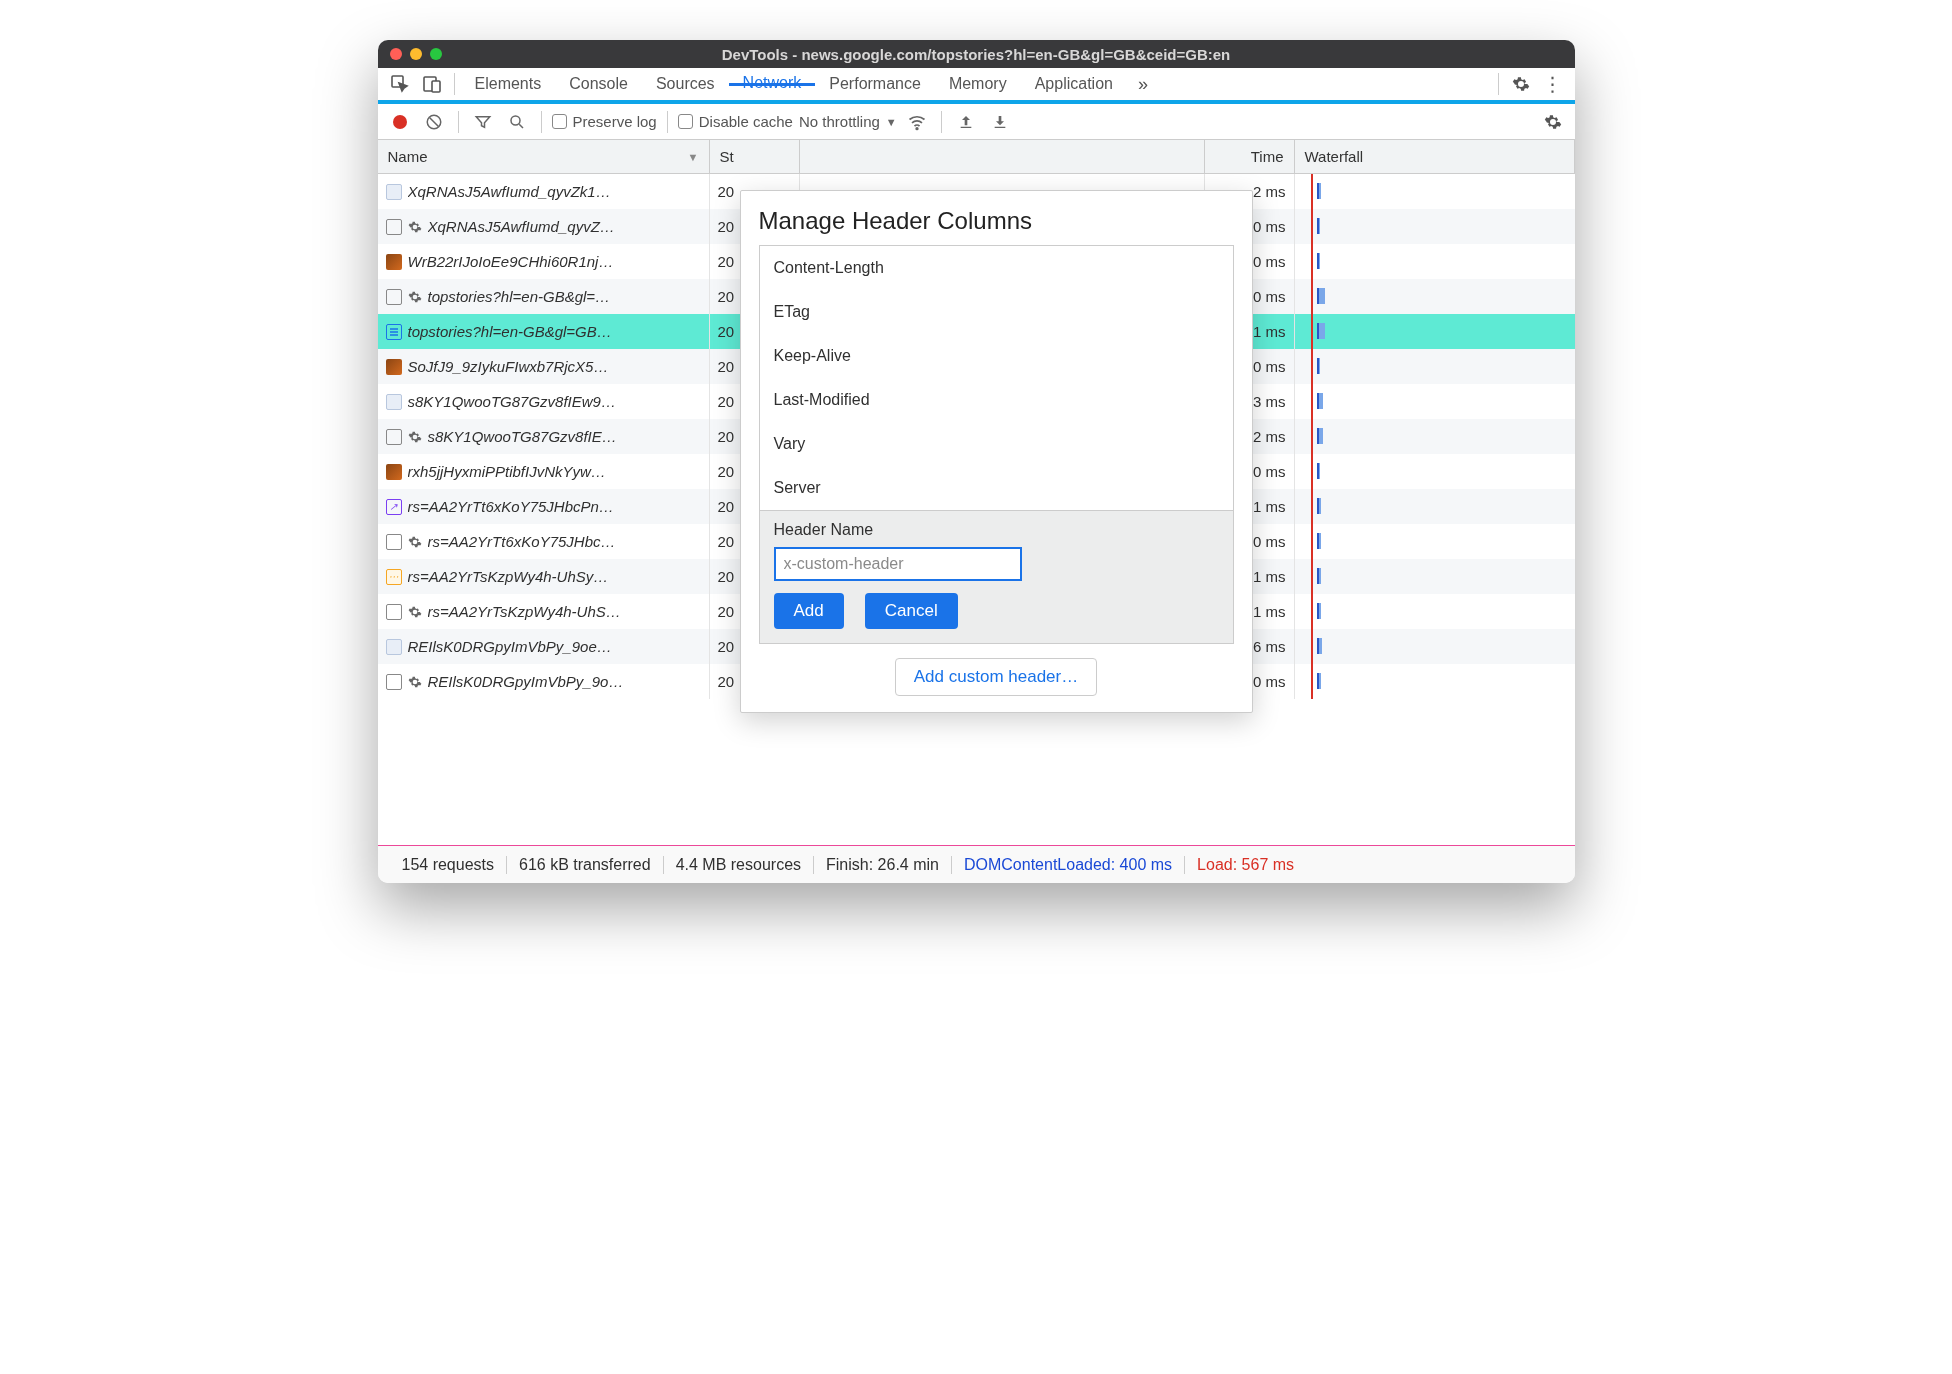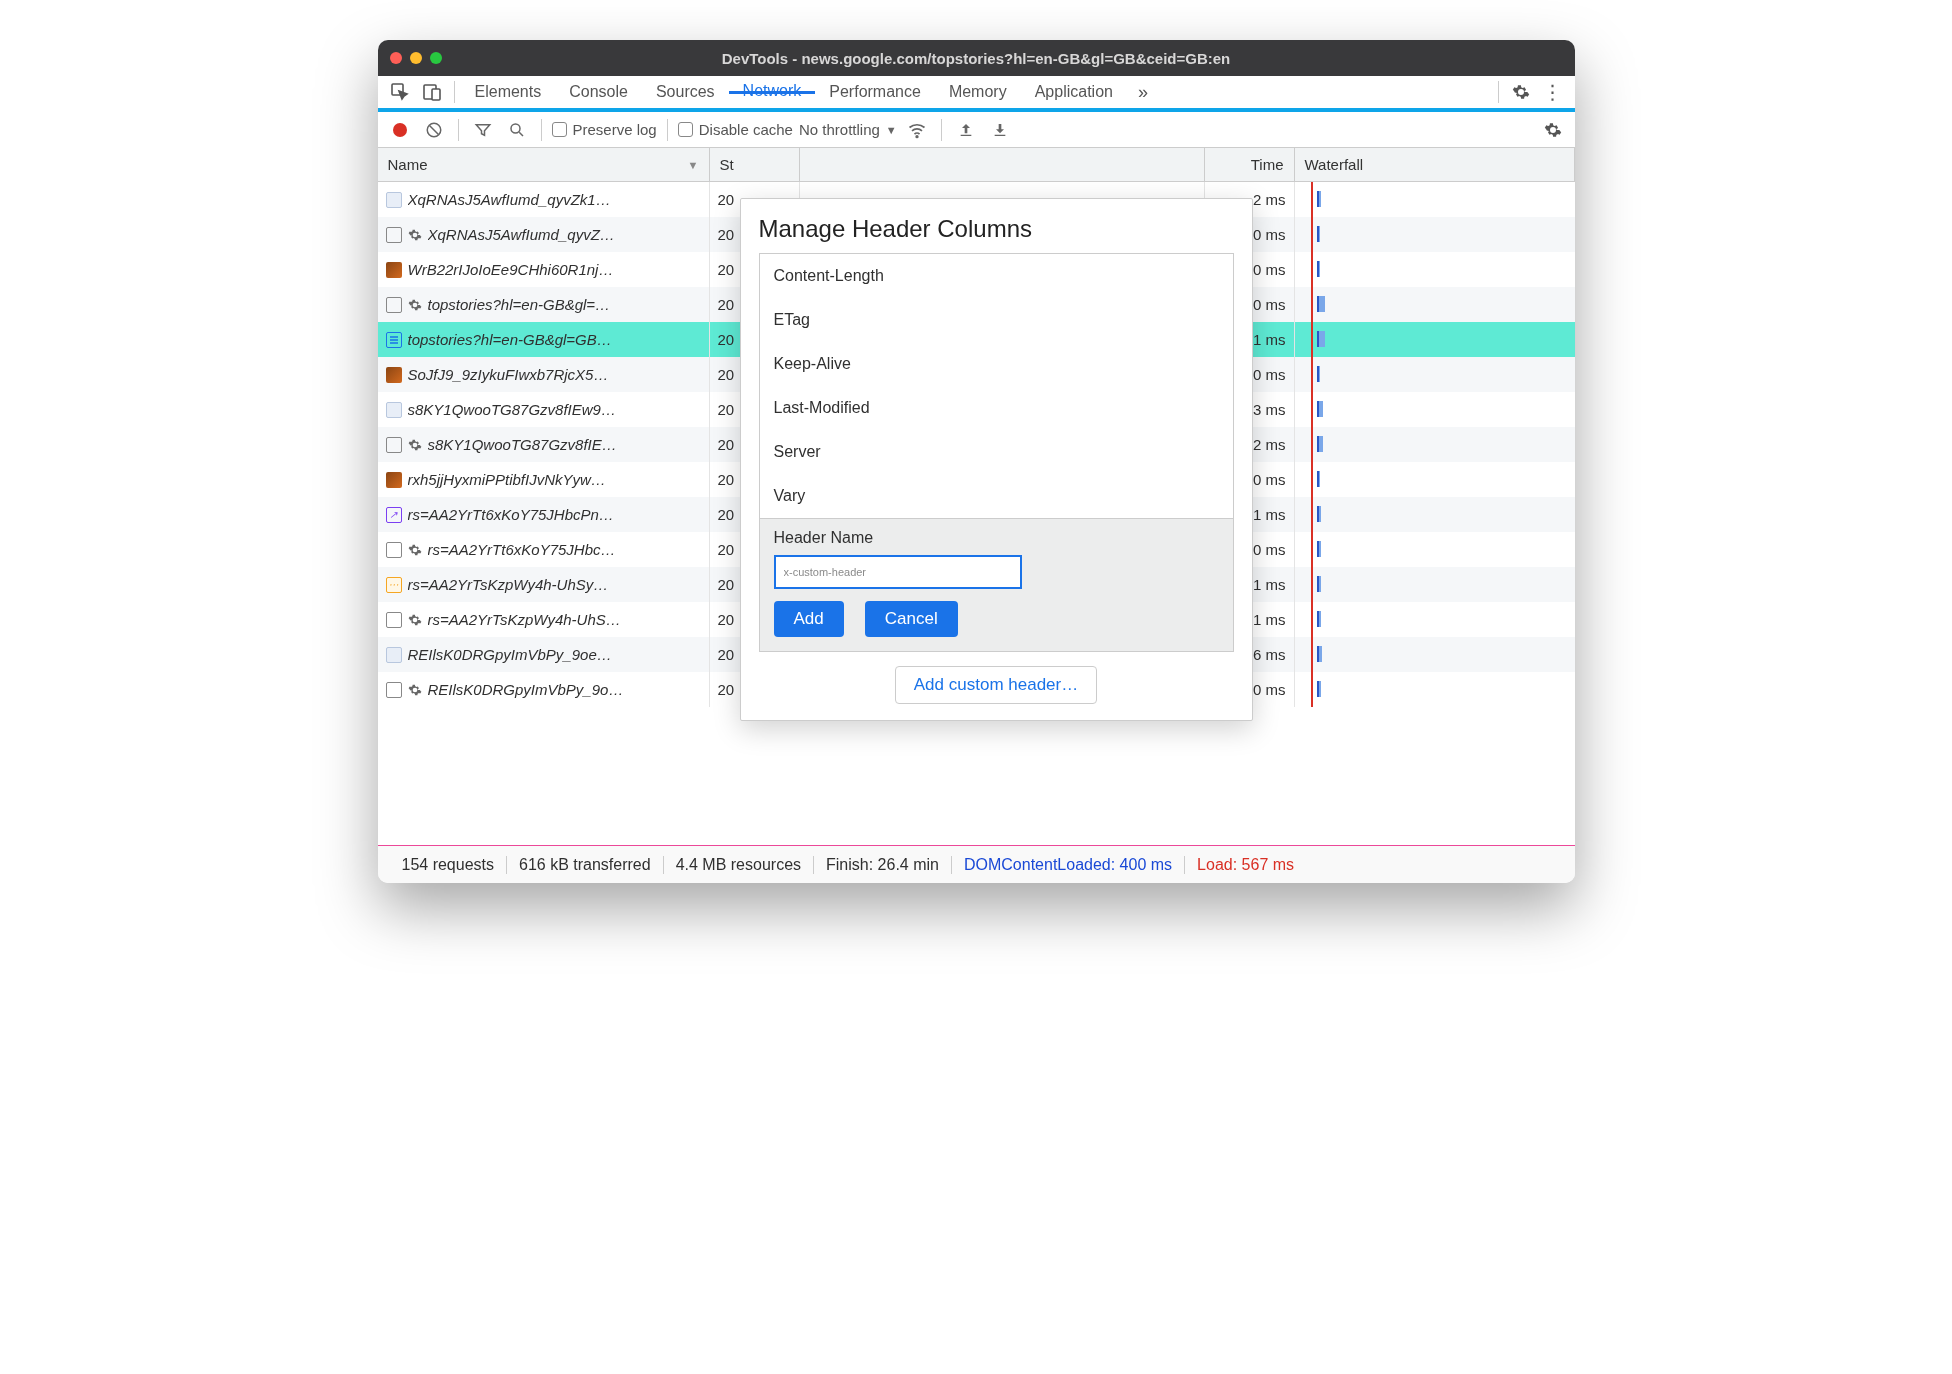--- a/index.html
+++ b/index.html
@@ -14,21 +14,21 @@
     flex-direction: column;
     border-radius: 10px;
     overflow: hidden;
     box-shadow: 0 25px 60px rgba(0,0,0,0.35);
     margin: 40px auto;
   }
 
   
   .titlebar {
     background: #39393b;
-    height: 36px;
+    height: 28px;
     display: flex;
     align-items: center;
     padding: 0 12px;
     color: #d8d7d7;
     font-size: 15px;
     position: relative;
   }
   .traffic-lights { display: flex; gap: 8px; }
   .tl { width: 12px; height: 12px; border-radius: 50%; }
   .tl.red { background:#ff5f57; }
@@ -120,21 +120,21 @@
     border-radius:2px;
     box-shadow:0 8px 28px rgba(0,0,0,0.18);
     z-index:50;
     padding:16px 18px;
   }
   .modal h2 { font-size:24px; font-weight:400; color:#222; margin-bottom:10px; }
   .hdr-list { border:1px solid #ccc; }
   .hdr-list .item { padding:13px 14px; font-size:16px; }
   .hdr-form { border-top:1px solid #ccc; background:#eceded; padding:10px 14px 14px; }
   .hdr-form label { font-size:16px; }
-  .hdr-form input { display:block; margin-top:8px; width:248px; height:34px; border:2px solid #1a73e8; padding:0 8px; font-size:11px; background:#fff; }
+  .hdr-form input { display:block; margin-top:8px; width:248px; height:34px; border:2px solid #1a73e8; padding:0 8px; font-size:16px; background:#fff; }
   .hdr-form input::placeholder { color:#8a8a8a; }
   .hdr-form .btns { margin-top:12px; display:flex; gap:21px; }
   .hdr-form .btn { background:#1a73e8; color:#fff; border:none; border-radius:4px; padding:8px 20px; font-size:17px; cursor:pointer; }
   .add-custom { margin:14px auto 0; display:block; background:#fff; border:1px solid #ccc; border-radius:4px; padding:8px 18px; color:#1a73e8; font-size:17px; cursor:pointer; }
 
   
   .statusbar {
     display:flex;
     align-items:center;
     height:38px;
@@ -492,22 +492,22 @@
     </div>
 
   <div class="modal">
     <h2>Manage Header Columns</h2>
     <div class="hdr-list">
       <div id="hdr-host">
           <div class="item">Content-Length</div>
           <div class="item">ETag</div>
           <div class="item">Keep-Alive</div>
           <div class="item">Last-Modified</div>
+          <div class="item">Vary</div>
           <div class="item">Server</div>
-          <div class="item">Vary</div>
         </div>
       <div class="hdr-form">
         <label>Header Name</label>
         <input type="text" placeholder="x-custom-header" style="">
         <div class="btns">
           <button class="btn">Add</button>
           <button class="btn">Cancel</button>
         </div>
       </div>
     </div>

